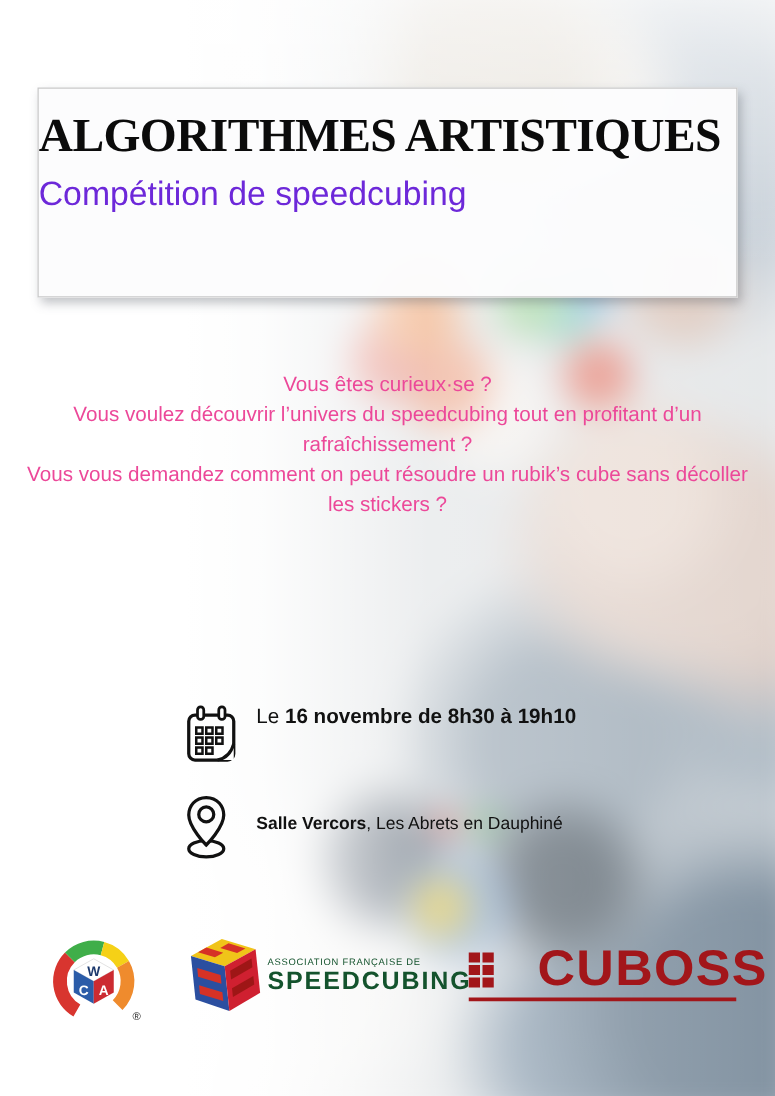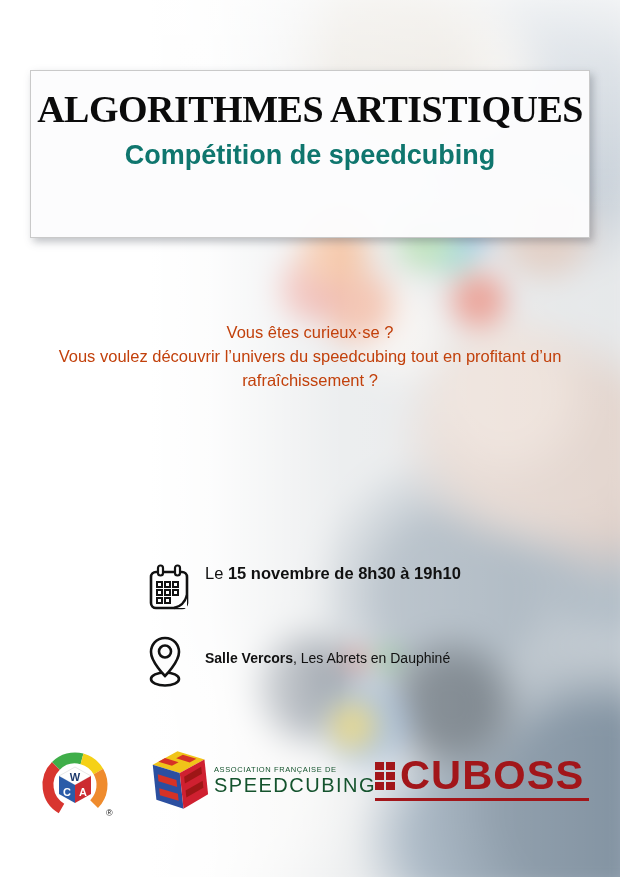--- a/index.html
+++ b/index.html
@@ -47,33 +47,33 @@
       linear-gradient(180deg, rgba(255,255,255,0.60) 0%, rgba(255,255,255,0) 24%),
       linear-gradient(90deg, #ffffff 0%, #ffffff 24%, rgba(255,255,255,0.92) 34%,
                       rgba(255,255,255,0.42) 55%, rgba(255,255,255,0.22) 100%);
   }
   
   .title-box{
     position:absolute;left:30px;top:70px;width:560px;height:168px;
     background:rgba(252,252,253,0.96);
     border:1px solid #c9c9c9;
     box-shadow:3px 4px 8px rgba(75,80,92,0.35);
-    text-align:center;box-sizing:border-box;padding-top:16px;
+    box-sizing:border-box;padding-top:16px;
   }
   .title-main{
     font-family:"Liberation Serif",serif;font-weight:700;color:#0b0b0b;
     font-size:38px;line-height:44px;letter-spacing:-0.5px;
   }
   .title-sub{
-    font-size:27px;line-height:36px;font-weight:700;color:#0f766e;margin-top:6px;
+    font-size:27px;line-height:36px;font-weight:400;color:#6d28d9;margin-top:6px;
   }
   
   .intro{
     position:absolute;left:0;top:296px;width:620px;text-align:center;
-    font-size:16.5px;line-height:24px;color:#c2410c;margin-top:24px;
+    font-size:16.5px;line-height:24px;color:#ec4899;
   }
   .intro .line{margin:0 auto;max-width:588px;}
   .invite{margin-top:24px;}
   
   .schedule{position:absolute;left:148px;top:560px;}
   .schedule .icon{position:absolute;left:0;top:4px;}
   .schedule .lines{position:absolute;left:57px;top:0;width:330px;}
   .sched-line{font-size:16.5px;line-height:27px;color:#111;white-space:nowrap;}
   .sched-line b{font-weight:700;}
   .location{position:absolute;left:146px;top:636px;}
@@ -82,23 +82,23 @@
     position:absolute;left:59px;top:14px;width:360px;
     font-size:14px;color:#111;white-space:nowrap;
   }
   .loc-text b{font-weight:700;}
   
   .logos{position:absolute;left:0;top:740px;width:620px;height:100px;}
   .wca{position:absolute;left:40px;top:10px;}
   .afs{position:absolute;left:150px;top:5px;}
   .afs-text{position:absolute;left:64px;top:20px;color:#14532d;}
   .afs-line1{font-size:7.5px;letter-spacing:0.6px;white-space:nowrap;}
-  .afs-line2{font-size:20px;letter-spacing:1.5px;line-height:22px;white-space:nowrap;}
+  .afs-line2{font-size:20px;letter-spacing:1.5px;line-height:22px;white-space:nowrap;font-weight:bold;}
   .cuboss{position:absolute;left:375px;top:18px;width:214px;}
-  .cuboss-row{display:flex;align-items:flex-end;}
+  .cuboss-row{display:flex;align-items:flex-end;gap:30px;}
   .cuboss-glyph{display:grid;grid-template-columns:9px 9px;grid-auto-rows:8px;gap:2px;margin-right:5px;margin-bottom:2px;}
   .cuboss-glyph span{background:#a2161a;display:block;}
   .cuboss-text{
     font-weight:700;font-size:40px;line-height:34px;color:#a2161a;
     letter-spacing:1px;transform:scaleX(1.04);transform-origin:left;white-space:nowrap;
   }
   .cuboss-underline{height:3px;background:#a2161a;margin-top:6px;width:100%;}
 </style>
 </head>
 <body>
@@ -111,20 +111,21 @@
   <div class="title-box">
     <div class="title-main">
       <div>ALGORITHMES ARTISTIQUES</div>
     </div>
     <div class="title-sub">Compétition de speedcubing</div>
   </div>
 
   <div class="intro">
     <div class="line">Vous êtes curieux·se ?</div>
     <div class="line">Vous voulez découvrir l’univers du speedcubing tout en profitant d’un rafraîchissement ?</div>
+    <div class="line">Vous vous demandez comment on peut résoudre un rubik’s cube sans décoller les stickers ?</div>
   </div>
 
   <div class="schedule">
     <span class="icon">
       <svg width="42" height="48" viewBox="0 0 42 48">
         <rect x="3" y="8" width="36" height="36" rx="5" fill="none" stroke="#111" stroke-width="2.6"></rect>
         <rect x="10" y="1.5" width="5" height="10" rx="2.4" fill="#fff" stroke="#111" stroke-width="2.2"></rect>
         <rect x="27" y="1.5" width="5" height="10" rx="2.4" fill="#fff" stroke="#111" stroke-width="2.2"></rect>
         <g fill="none" stroke="#111" stroke-width="2">
           <rect x="9" y="18" width="5" height="5"></rect>
@@ -136,21 +137,21 @@
           <rect x="25" y="26" width="5" height="5"></rect>
           <rect x="9" y="34" width="5" height="5"></rect>
             <rect x="17" y="34" width="5" height="5"></rect>
         </g>
         <path d="M26 44 L39 31 L39 44 Z" fill="#fff"></path>
         <path d="M26 44 Q36 42 39 31" fill="none" stroke="#111" stroke-width="2.4"></path>
       </svg>
     </span>
     <div class="lines">
       <div class="sched-line">
-        <span>Le </span><b>15 novembre de 8h30 à 19h10</b>
+        <span>Le </span><b>16 novembre de 8h30 à 19h10</b>
       </div>
     </div>
   </div>
 
   <div class="location">
     <span class="icon">
       <svg width="38" height="52" viewBox="0 0 38 52">
         <ellipse cx="19" cy="43" rx="14" ry="6.5" fill="none" stroke="#111" stroke-width="2.6"></ellipse>
         <path d="M19 2 C10 2 5 9 5 16 C5 26 19 40 19 40 C19 40 33 26 33 16 C33 9 28 2 19 2 Z" fill="#fdfdfd" stroke="#111" stroke-width="2.6"></path>
         <circle cx="19" cy="15.5" r="6" fill="none" stroke="#111" stroke-width="2.6"></circle>

